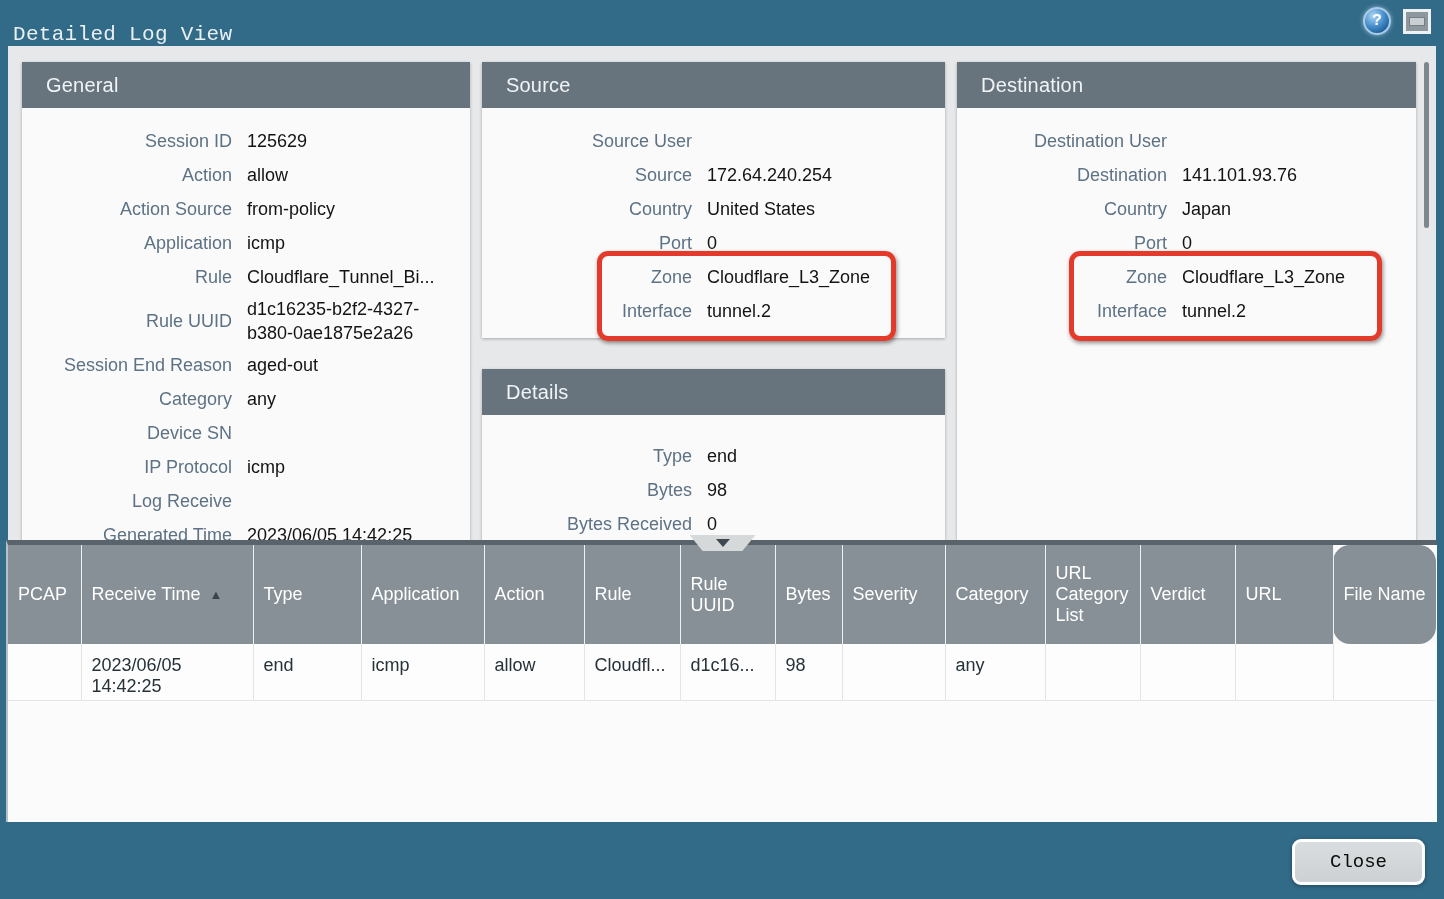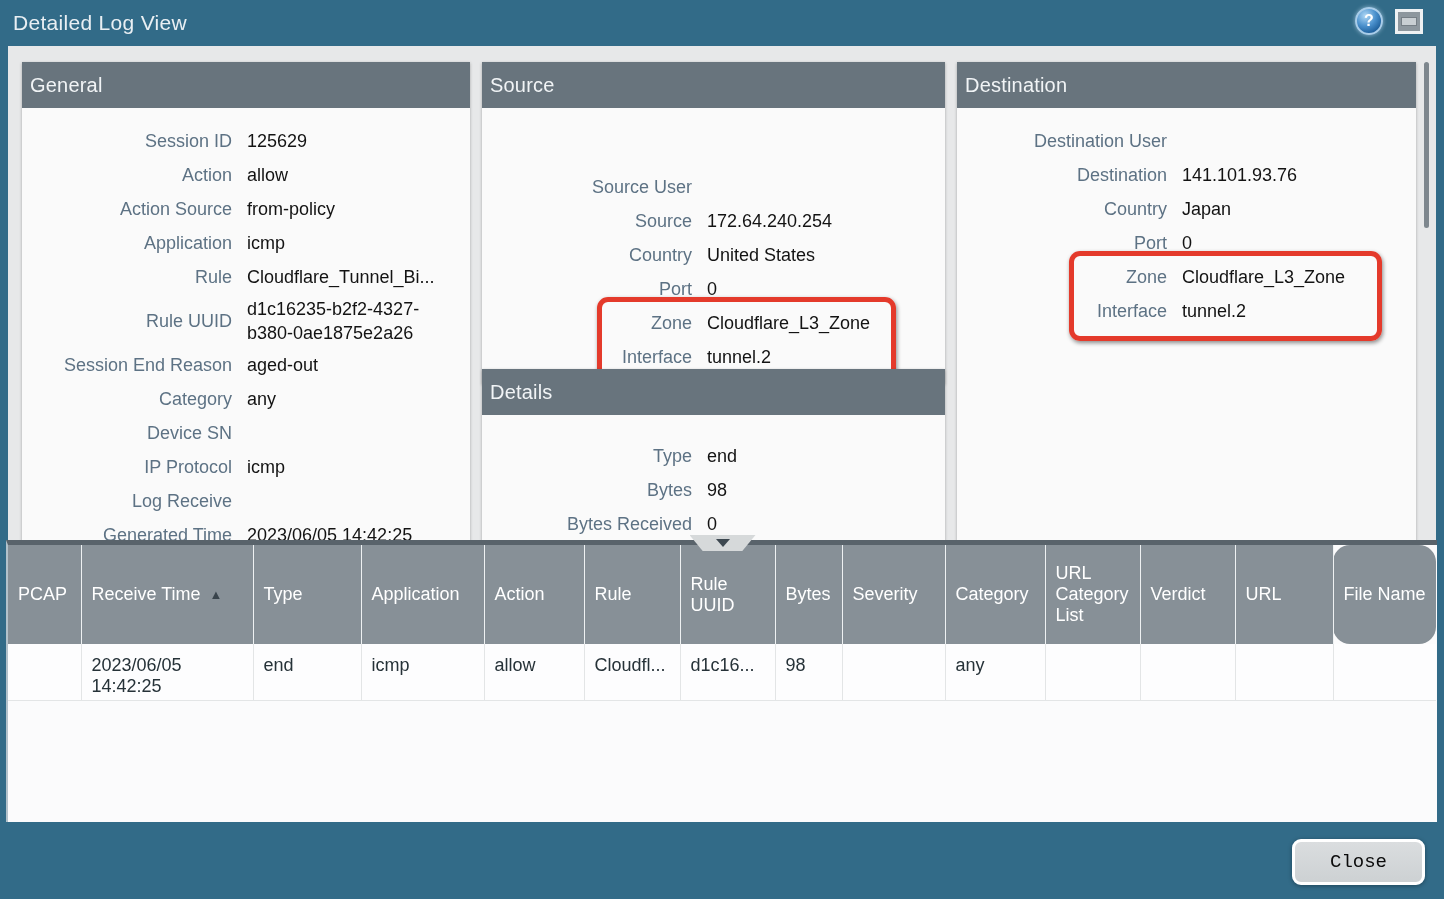--- a/index.html
+++ b/index.html
@@ -6,22 +6,22 @@
   html,body { width:1444px; height:899px; }
   body {
     position: relative;
     background: #326b88;
     font-family: "Liberation Sans", sans-serif;
     overflow: hidden;
   }
 
   
   .titlebar {
-    position: absolute; top:0; left:0; right:12px; height:46px;
-    display:flex; align-items:center;
+    position: absolute; top:0; left:0; right:4px; height:46px;
+    display:flex; align-items:flex-end;font-family:Liberation Mono, monospace;
   }
   .titlebar .title {
     color:#e9eff3; font-size:21px; padding-left:13px; font-weight:400; letter-spacing:.3px;
   }
   .titlebar-icons { position:absolute; right:9px; top:7px; display:flex; gap:12px; align-items:center; }
   .help-icon {
     width:28px; height:28px; border-radius:50%;
     background: radial-gradient(circle at 35% 28%, #aed7f5 0%, #4a90cc 45%, #1c5d99 80%);
     border:2px solid #a9cde9;
     color:#fff; font-weight:bold; font-size:16px;
@@ -40,33 +40,33 @@
     position:absolute; top:46px; left:8px; width:1428px; height:494px;
     background:#e7e8e9; overflow:hidden;
   }
   .panel {
     position:absolute; display:flex; flex-direction:column;
     box-shadow: 0 1px 3px rgba(0,0,0,.28);
     background:#fafafa;
   }
   .panel-header {
     height:46px; flex:0 0 46px; background:#68747d; color:#f1f4f6;
-    font-size:20px; display:flex; align-items:center; padding-left:8px;
+    font-size:20px; display:flex; align-items:center; padding-left:24px;
     font-weight:400; letter-spacing:.2px;
   }
   .panel-body { position:relative; flex:1; padding:16px 0 10px 0; }
   .frow { display:flex; line-height:34px; font-size:18px; }
   .frow .lbl { width:210px; text-align:right; color:#5d7284; flex-shrink:0; }
   .frow .val { margin-left:15px; color:#131313; flex:1; padding-right:24px; white-space:nowrap; overflow:hidden; }
   .frow.tall { padding:3px 0; }
   .frow.tall .lbl { line-height:24px; align-self:center; }
   .frow.tall .val { line-height:24px; white-space:normal; word-break:break-word; }
 
   #panel-general    { left:14px;  top:16px;  width:448px; height:560px; }
-  #panel-source     { left:474px; top:16px;  width:463px;gap:46px; }
+  #panel-source     { left:474px; top:16px;  width:463px; }
   #panel-details    { left:474px; top:323px; width:463px; height:200px;gap:8px; }
   #panel-destination{ left:949px; top:16px;  width:459px; height:560px; }
 
   .red-box {
     position:absolute; border:5px solid #e43a2b; border-radius:11px;
     box-shadow: 1px 2px 4px rgba(0,0,0,.45);
     pointer-events:none; background:transparent;
   }
   #panel-source .red-box      { left:115px; top:143px; width:299px; height:90px; }
   #panel-destination .red-box { left:112px; top:143px; width:313px; height:90px; }

